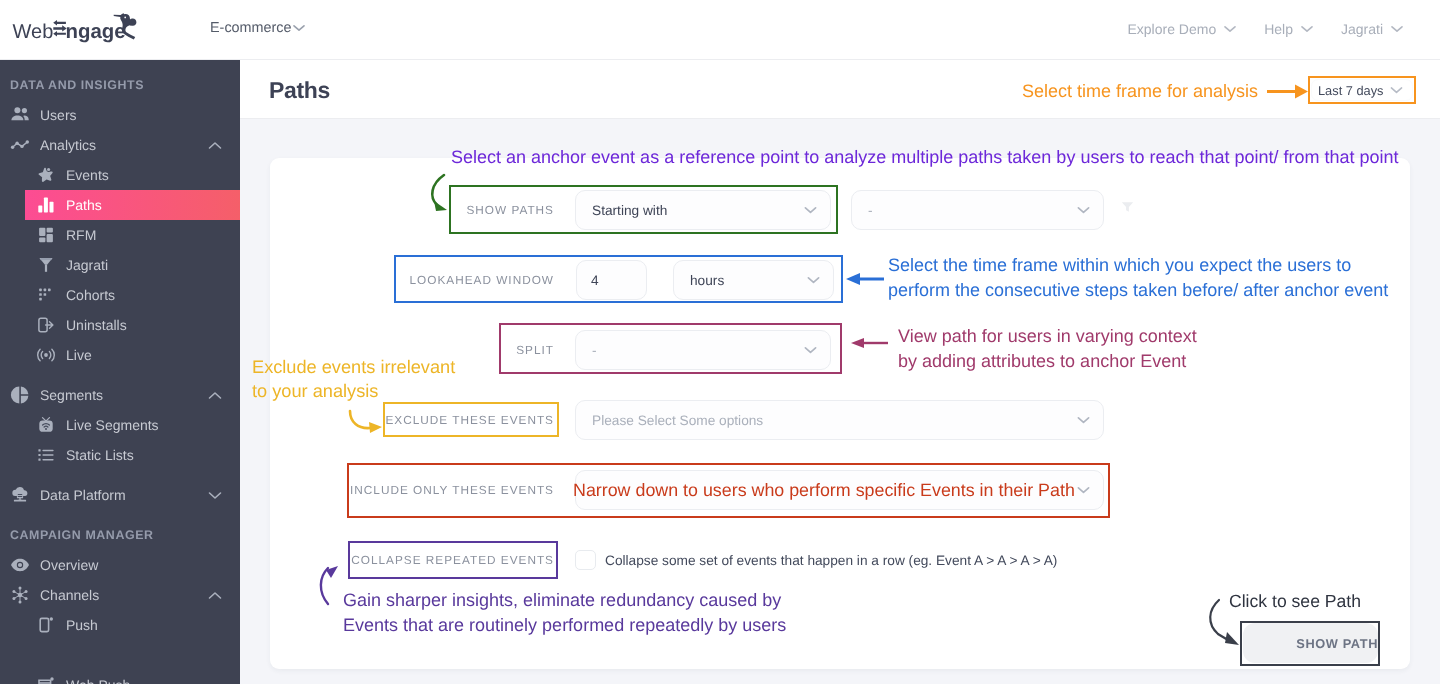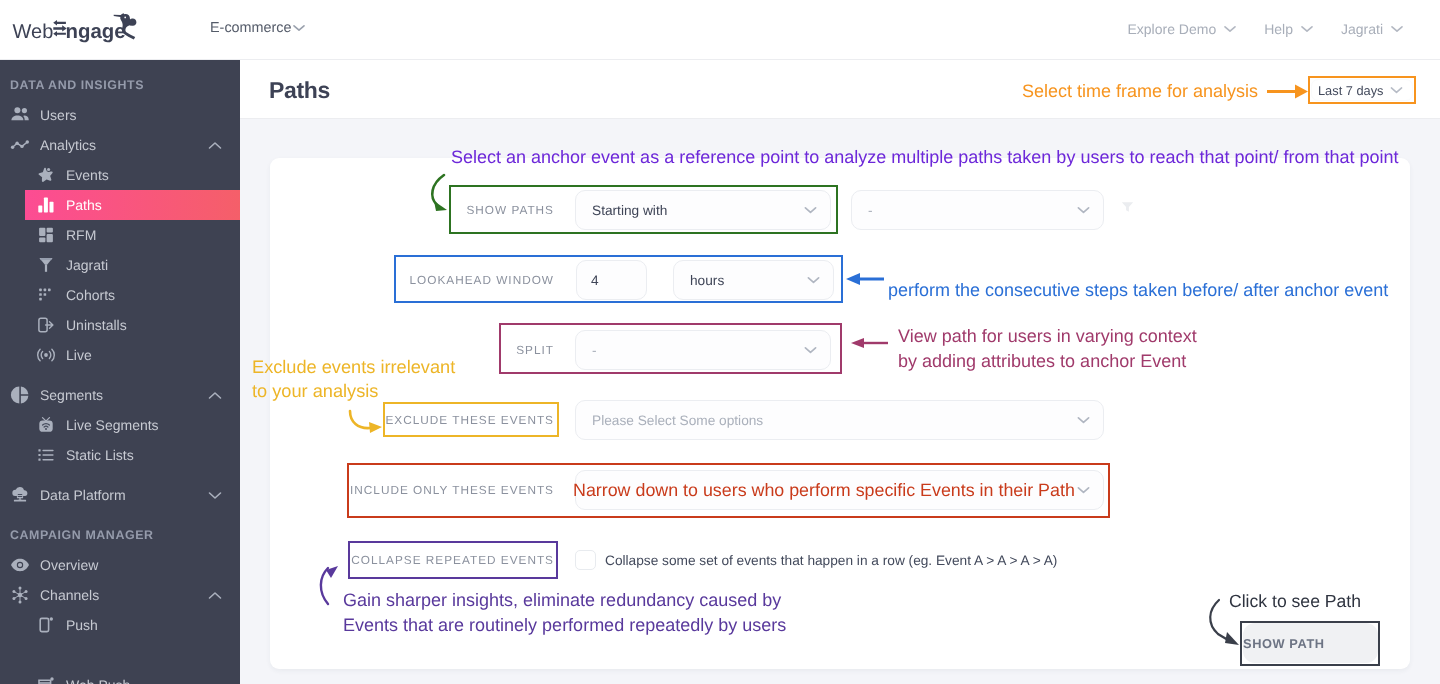--- a/index.html
+++ b/index.html
@@ -49,21 +49,21 @@
 .annsvg{position:absolute;left:0;top:0}
 .anntext{position:absolute;white-space:nowrap;line-height:25px}
 
 .daterange{position:absolute;left:1311px;top:79px;width:102px;height:22px;border:1px solid #fafbfc;border-radius:7px;background:#fff}
 .drlbl{position:absolute;left:6px;top:0;height:20px;display:flex;align-items:center;font-size:12.8px;color:#434a5c;white-space:nowrap}
 .drchev{position:absolute;right:9px;top:6px}
 
 .incval{position:absolute !important;left:-3px !important;color:#c93b1b !important;font-size:17.85px !important;font-weight:500;letter-spacing:0}
 .cbox{position:absolute;left:575px;top:550px;width:21px;height:20px;border:1px solid #e8ebef;border-radius:5px;background:#fff}
 .cbtxt{position:absolute;left:605px;top:549px;height:22px;display:flex;align-items:center;font-size:13.7px;color:#434a5c;white-space:nowrap}
-.showpathbtn{position:absolute;left:1243px;top:623px;width:135px;height:40px;background:#f0f1f3;border-radius:12px;display:flex;align-items:center;justify-content:flex-start;font-size:12.8px;font-weight:bold;letter-spacing:.6px;color:#6d7484}
+.showpathbtn{position:absolute;left:1243px;top:623px;width:135px;height:40px;background:#f0f1f3;border-radius:12px;display:flex;align-items:center;justify-content:flex-end;font-size:12.8px;font-weight:bold;letter-spacing:.6px;color:#6d7484}
 </style>
 </head>
 <body>
 
 <div id="root">
 
   <div class="topbar">
     <div class="logo">
       <svg width="134" height="42" viewBox="0 0 134 42" aria-hidden="true" style="overflow:visible">
         <text class="lg1" x="0.6" y="30" font-size="20" fill="#3d4255">Web</text>
@@ -449,20 +449,21 @@
     <div class="annbox" style="left:449px;top:185px;width:389px;height:49px;border:2px solid #2d7321"></div>
     <div class="annbox" style="left:394px;top:255px;width:449px;height:48px;border:2px solid #2a6fd6"></div>
     <div class="annbox" style="left:499px;top:323px;width:343px;height:51px;border:2px solid #a03a6b"></div>
     <div class="annbox" style="left:383px;top:402px;width:176px;height:35px;border:2px solid #edb527"></div>
     <div class="annbox" style="left:347px;top:463px;width:763px;height:55px;border:2px solid #c93b1b"></div>
     <div class="annbox" style="left:348px;top:541px;width:210px;height:38px;border:2px solid #59399c"></div>
     <div class="annbox" style="left:1240px;top:621px;width:140px;height:45px;border:2px solid #3a3f4a"></div>
 
     <div class="anntext" style="left:1022px;top:79px;font-size:18px;color:#f7941e;font-weight:500">Select time frame for analysis</div>
     <div class="anntext" style="left:451px;top:145px;font-size:18px;color:#6d28d9">Select an anchor event as a reference point to analyze multiple paths taken by users to reach that point/ from that point</div>
+    <div class="anntext" style="left:888px;top:253px;font-size:18px;color:#2a6fd6">Select the time frame within which you expect the users to</div>
     <div class="anntext" style="left:888px;top:278px;font-size:18px;color:#2a6fd6">perform the consecutive steps taken before/ after anchor event</div>
     <div class="anntext" style="left:898px;top:324px;font-size:18px;color:#a03a6b">View path for users in varying context</div>
     <div class="anntext" style="left:898px;top:349px;font-size:18px;color:#a03a6b">by adding attributes to anchor Event</div>
     <div class="anntext" style="left:252px;top:355px;font-size:18.2px;color:#edb527;font-weight:500">Exclude events irrelevant</div>
     <div class="anntext" style="left:252px;top:379px;font-size:18.2px;color:#edb527;font-weight:500">to your analysis</div>
     <div class="anntext" style="left:343px;top:588px;font-size:18px;color:#59399c">Gain sharper insights, eliminate redundancy caused by</div>
     <div class="anntext" style="left:343px;top:613px;font-size:18px;color:#59399c">Events that are routinely performed repeatedly by users</div>
     <div class="anntext" style="left:1229px;top:589px;font-size:17.6px;color:#2f3440">Click to see Path</div>
 
     <svg class="annsvg" width="1440" height="684" viewBox="0 0 1440 684">

